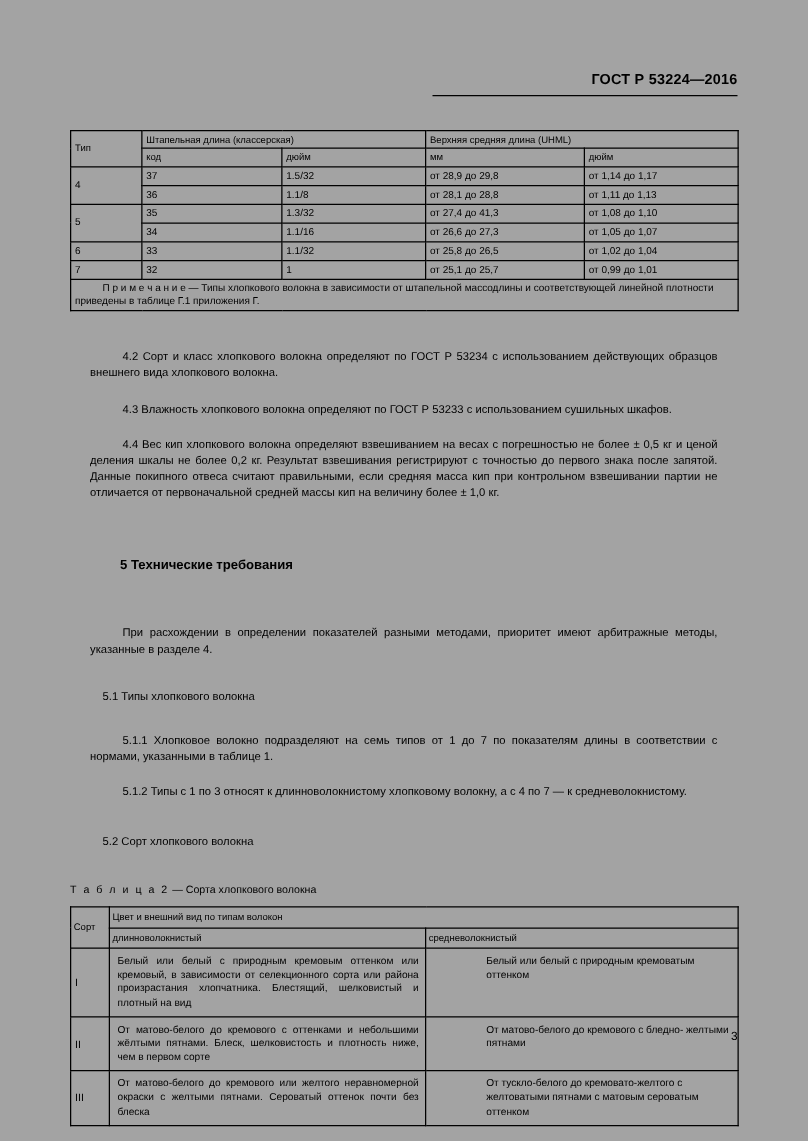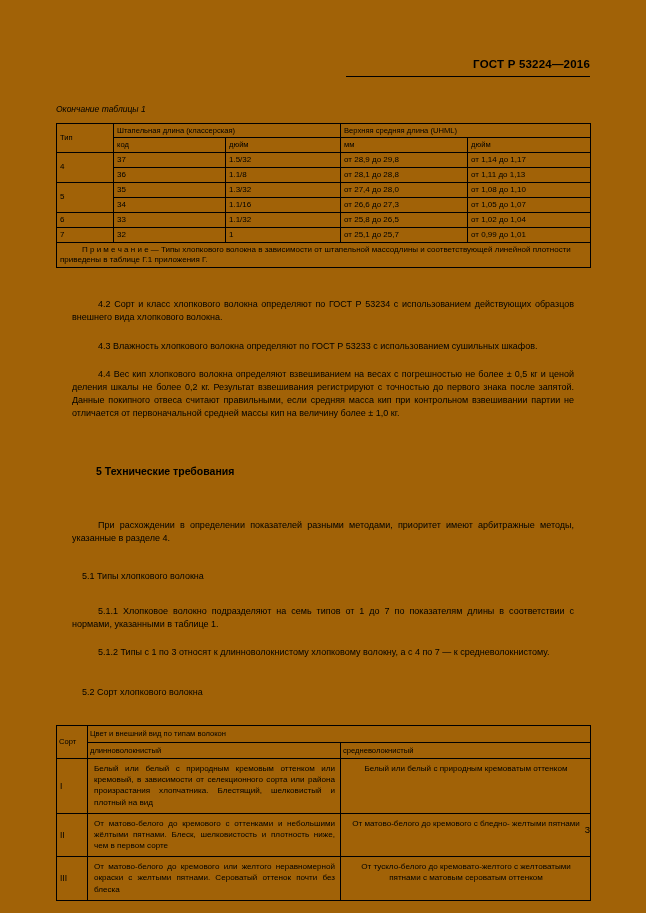--- a/index.html
+++ b/index.html
@@ -8,21 +8,21 @@
     background: #ffffff;
   }
   body {
     font-family: "Liberation Sans", sans-serif;
     color: #000000;
   }
   .page {
     position: relative;
     width: 646px;
     height: 913px;
-    background: #a16207;
+    background: #a3a3a3;
     overflow: hidden;
     box-sizing: border-box;
   }
 
   
   .header {
     position: absolute;
     top: 58px;
     right: 56px;
     font-size: 11.5px;
@@ -90,21 +90,22 @@
 
   
   table.t2 td.desc {
     text-align: justify;
     vertical-align: top;
     padding: 4px 5px 5px 6px;
     font-size: 8.1px;
     line-height: 1.38;
   }
   table.t2 td.desc.plain {
-    text-align: center;
+    text-align: left;
+    padding-left: 48px;
   }
   table.t2 td.grade {
     font-size: 8.5px;
   }
   table.t2 th.hdr {
     font-size: 7.6px;
     padding: 3px 2px;
   }
 
   
@@ -146,21 +147,20 @@
 </head>
 <body>
 
 <div class="page">
 
   <div class="header">ГОСТ Р 53224—2016</div>
   <div class="header-rule"></div>
 
   <div class="content">
 
-    <p class="table-caption">Окончание таблицы 1</p>
 
     <table class="doc t1">
       <colgroup>
         <col style="width:57px">
         <col style="width:112px">
         <col style="width:115px">
         <col style="width:127px">
         <col style="width:123px">
       </colgroup>
       <thead>
@@ -187,21 +187,21 @@
         <tr>
           <td>36</td>
           <td>1.1/8</td>
           <td>от 28,1 до 28,8</td>
           <td>от 1,11 до 1,13</td>
         </tr>
         <tr>
           <td rowspan="2">5</td>
           <td>35</td>
           <td>1.3/32</td>
-          <td>от 27,4 до 28,0</td>
+          <td>от 27,4 до 41,3</td>
           <td>от 1,08 до 1,10</td>
         </tr>
         <tr>
           <td>34</td>
           <td>1.1/16</td>
           <td>от 26,6 до 27,3</td>
           <td>от 1,05 до 1,07</td>
         </tr>
         <tr>
           <td>6</td>
@@ -240,20 +240,21 @@
     <div class="gap-8"></div>
     <p class="para">5.1.1 Хлопковое волокно подразделяют на семь типов  от 1 до 7 по показателям длины в соответствии с нормами, указанными в таблице 1.</p>
     <p class="para">5.1.2  Типы с 1 по 3 относят к длинноволокнистому хлопковому волокну, а с 4 по 7 — к средневолокнистому.</p>
     <div class="gap-12"></div>
 
     <h3 class="sub">5.2  Сорт хлопкового волокна</h3>
     <div class="gap-8"></div>
 
     <div class="gap-20"></div>
 
+    <p class="table-caption upright"><span class="lsp">Т а б л и ц а  2</span><span> — Сорта хлопкового волокна</span></p>
 
     <table class="doc t2">
       <colgroup>
         <col style="width:31px">
         <col style="width:253px">
         <col style="width:250px">
       </colgroup>
       <thead>
         <tr>
           <th class="hdr" rowspan="2">Сорт</th>

